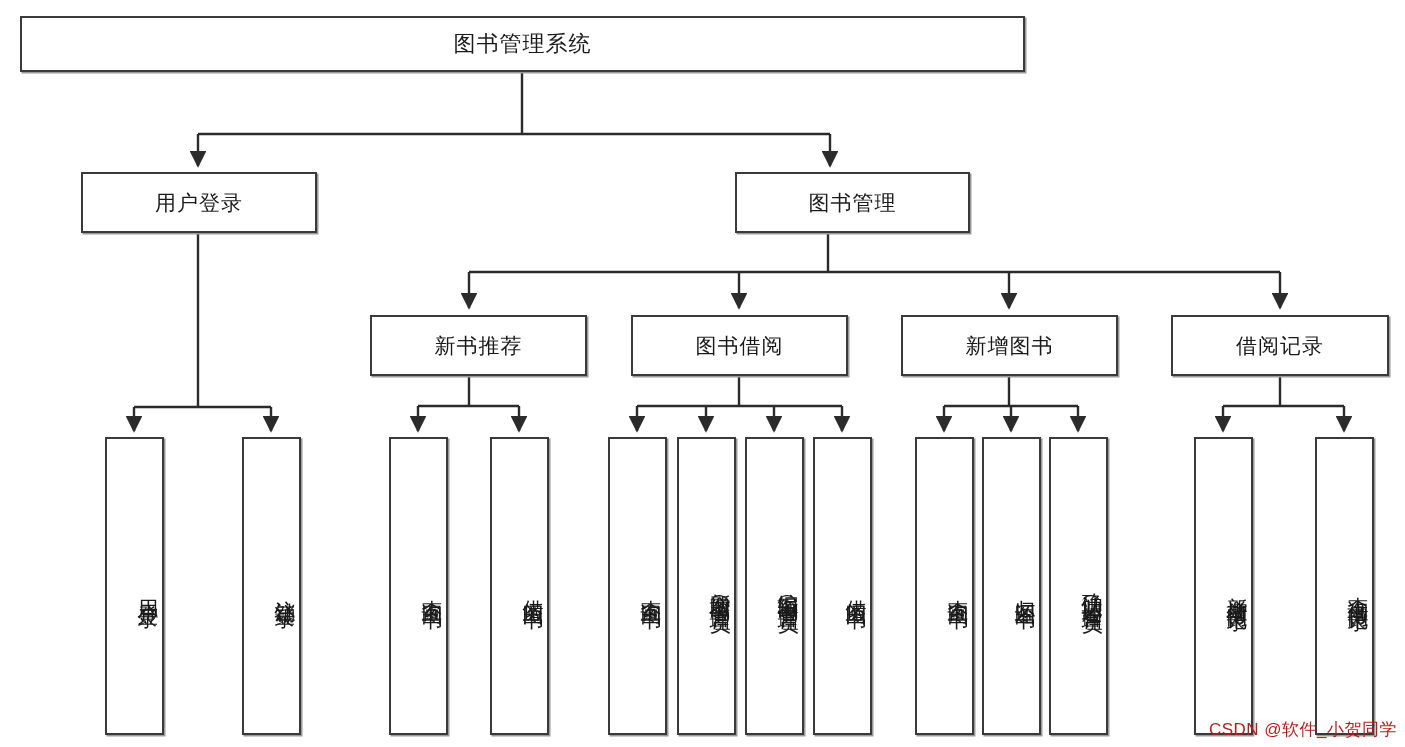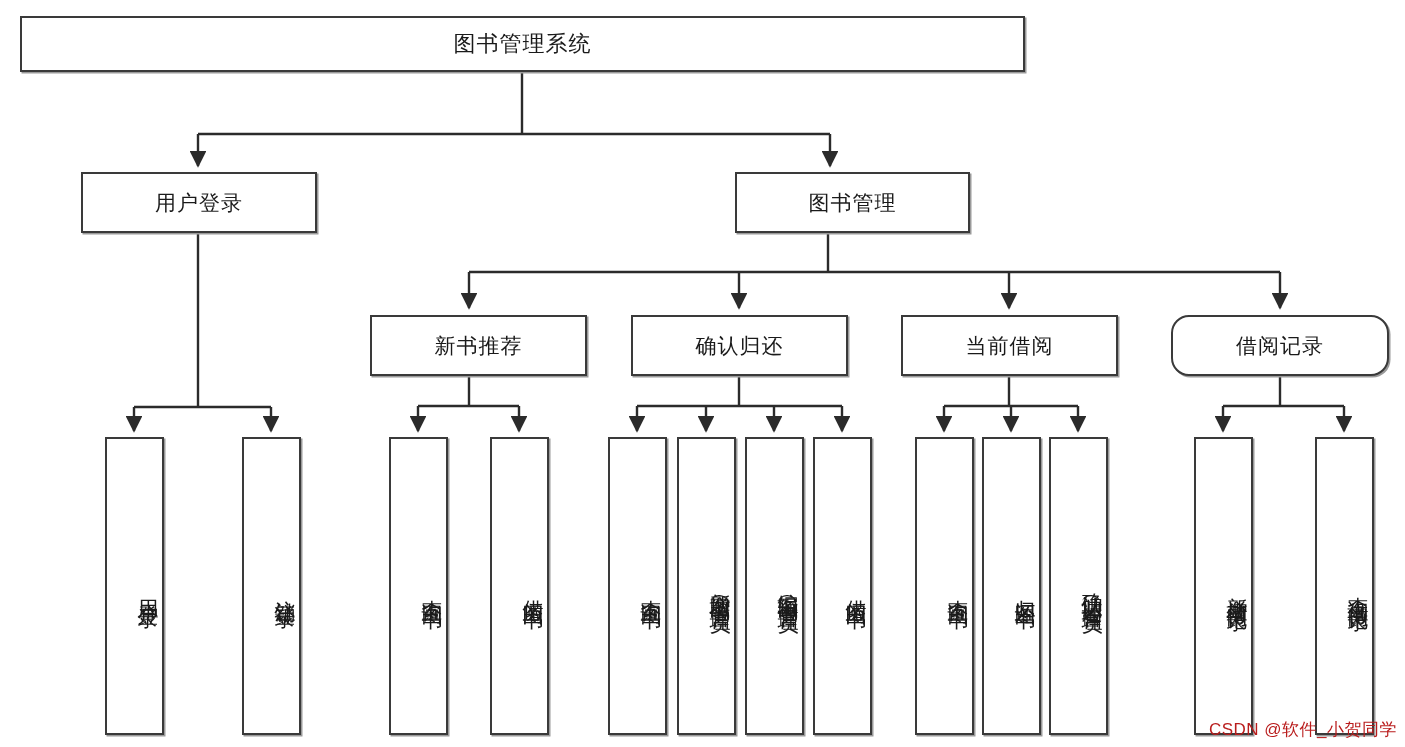--- a/index.html
+++ b/index.html
@@ -123,23 +123,23 @@
       <path d="M 1344 406 L 1344 431" marker-end="url(#arrow)"></path>
     </g>
   </svg>
 
   <div class="node horiz root" style="left:20px; top:16px; width:1005px; height:56px;">图书管理系统</div>
 
   <div class="node horiz" style="left:81px; top:172px; width:236px; height:61px;">用户登录</div>
   <div class="node horiz" style="left:711px; top:172px; width:235px; height:61px;margin-left:24px;">图书管理</div>
 
   <div class="node horiz" style="left:370px; top:315px; width:217px; height:61px;">新书推荐</div>
-  <div class="node horiz" style="left:631px; top:315px; width:217px; height:61px;">确认归还</div>
-  <div class="node horiz" style="left:901px; top:315px; width:217px; height:61px;">当前借阅</div>
-  <div class="node horiz" style="left:1171px; top:315px; width:218px; height:61px;border-radius:18px;">借阅记录</div>
+  <div class="node horiz" style="left:631px; top:315px; width:217px; height:61px;">图书借阅</div>
+  <div class="node horiz" style="left:901px; top:315px; width:217px; height:61px;">新增图书</div>
+  <div class="node horiz" style="left:1171px; top:315px; width:218px; height:61px;">借阅记录</div>
 
   <div class="node vert" style="left:105px; top:437px; width:59px; height:298px;">
     <span class="vtext">用户登录</span>
   </div>
   <div class="node vert" style="left:242px; top:437px; width:59px; height:298px;">
     <span class="vtext">注销登录</span>
   </div>
 
   <div class="node vert" style="left:389px; top:437px; width:59px; height:298px;">
     <span class="vtext">查询图书</span>

